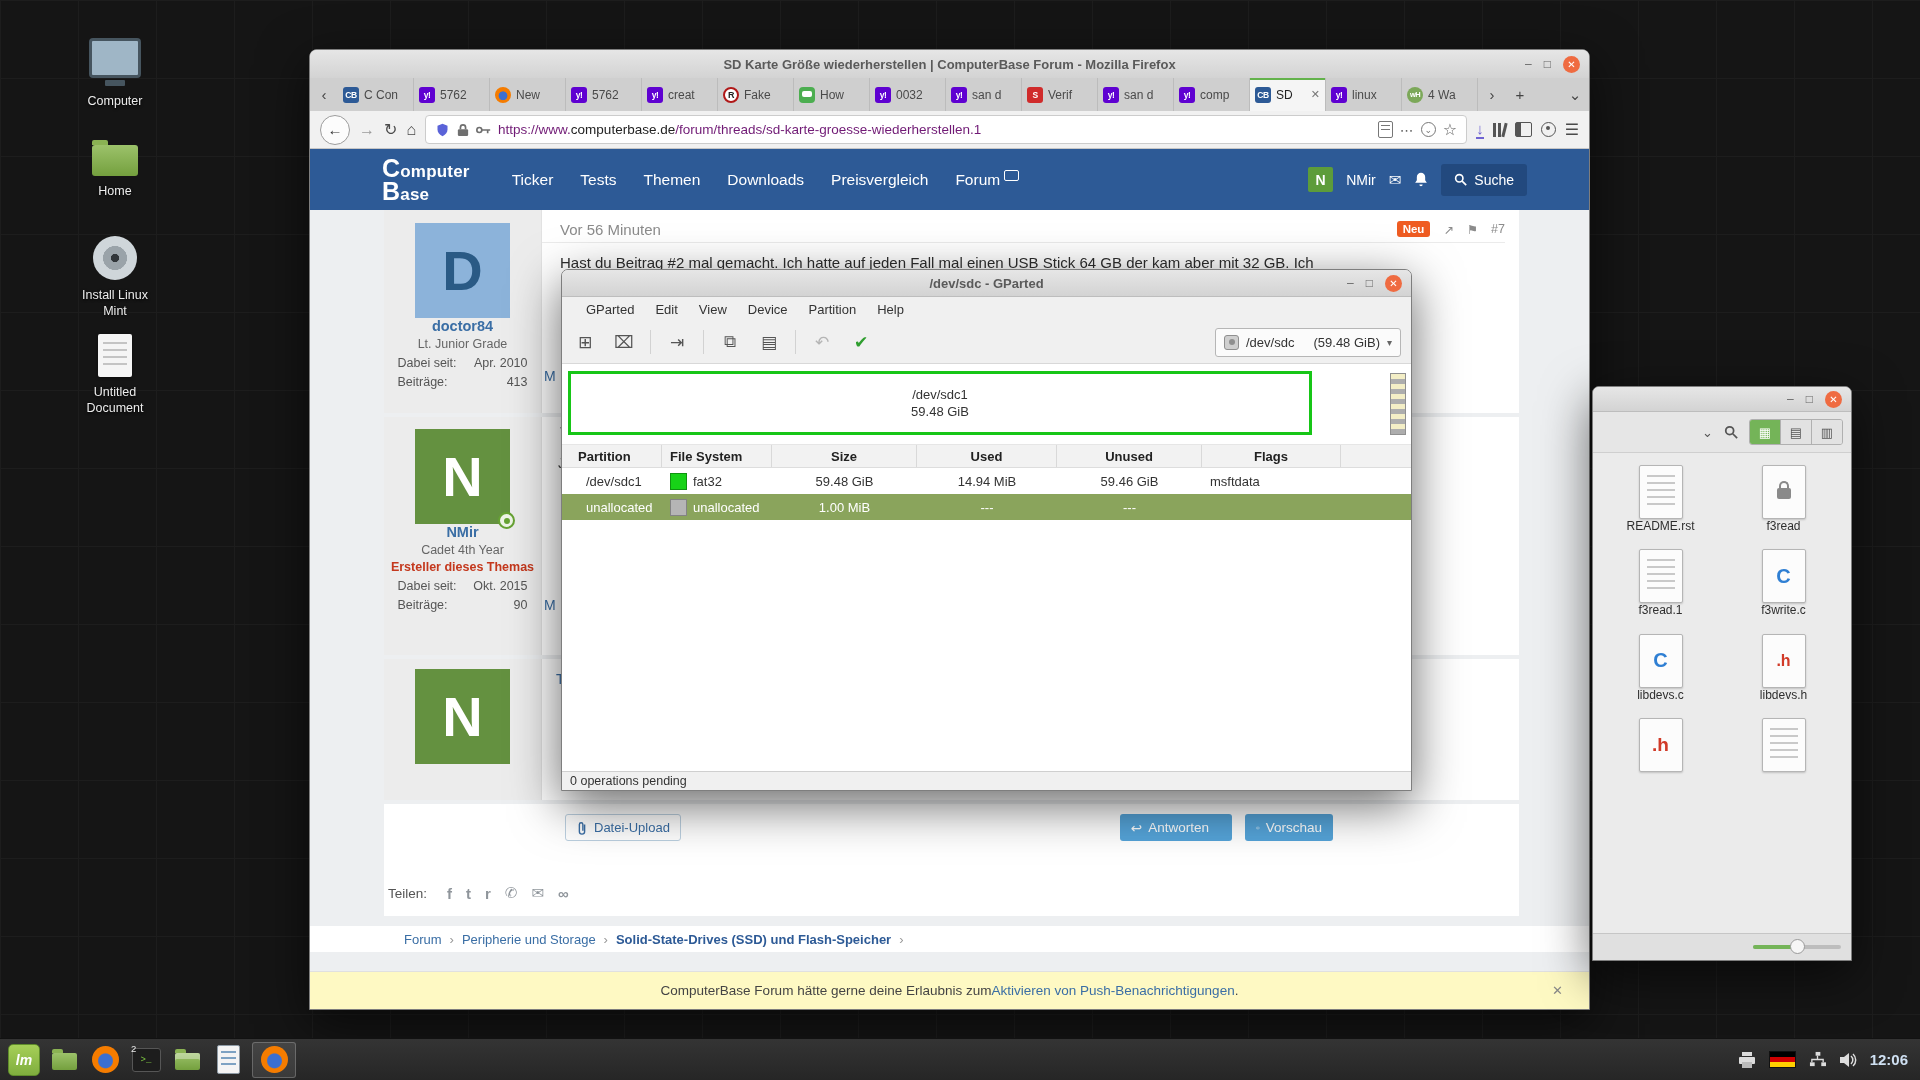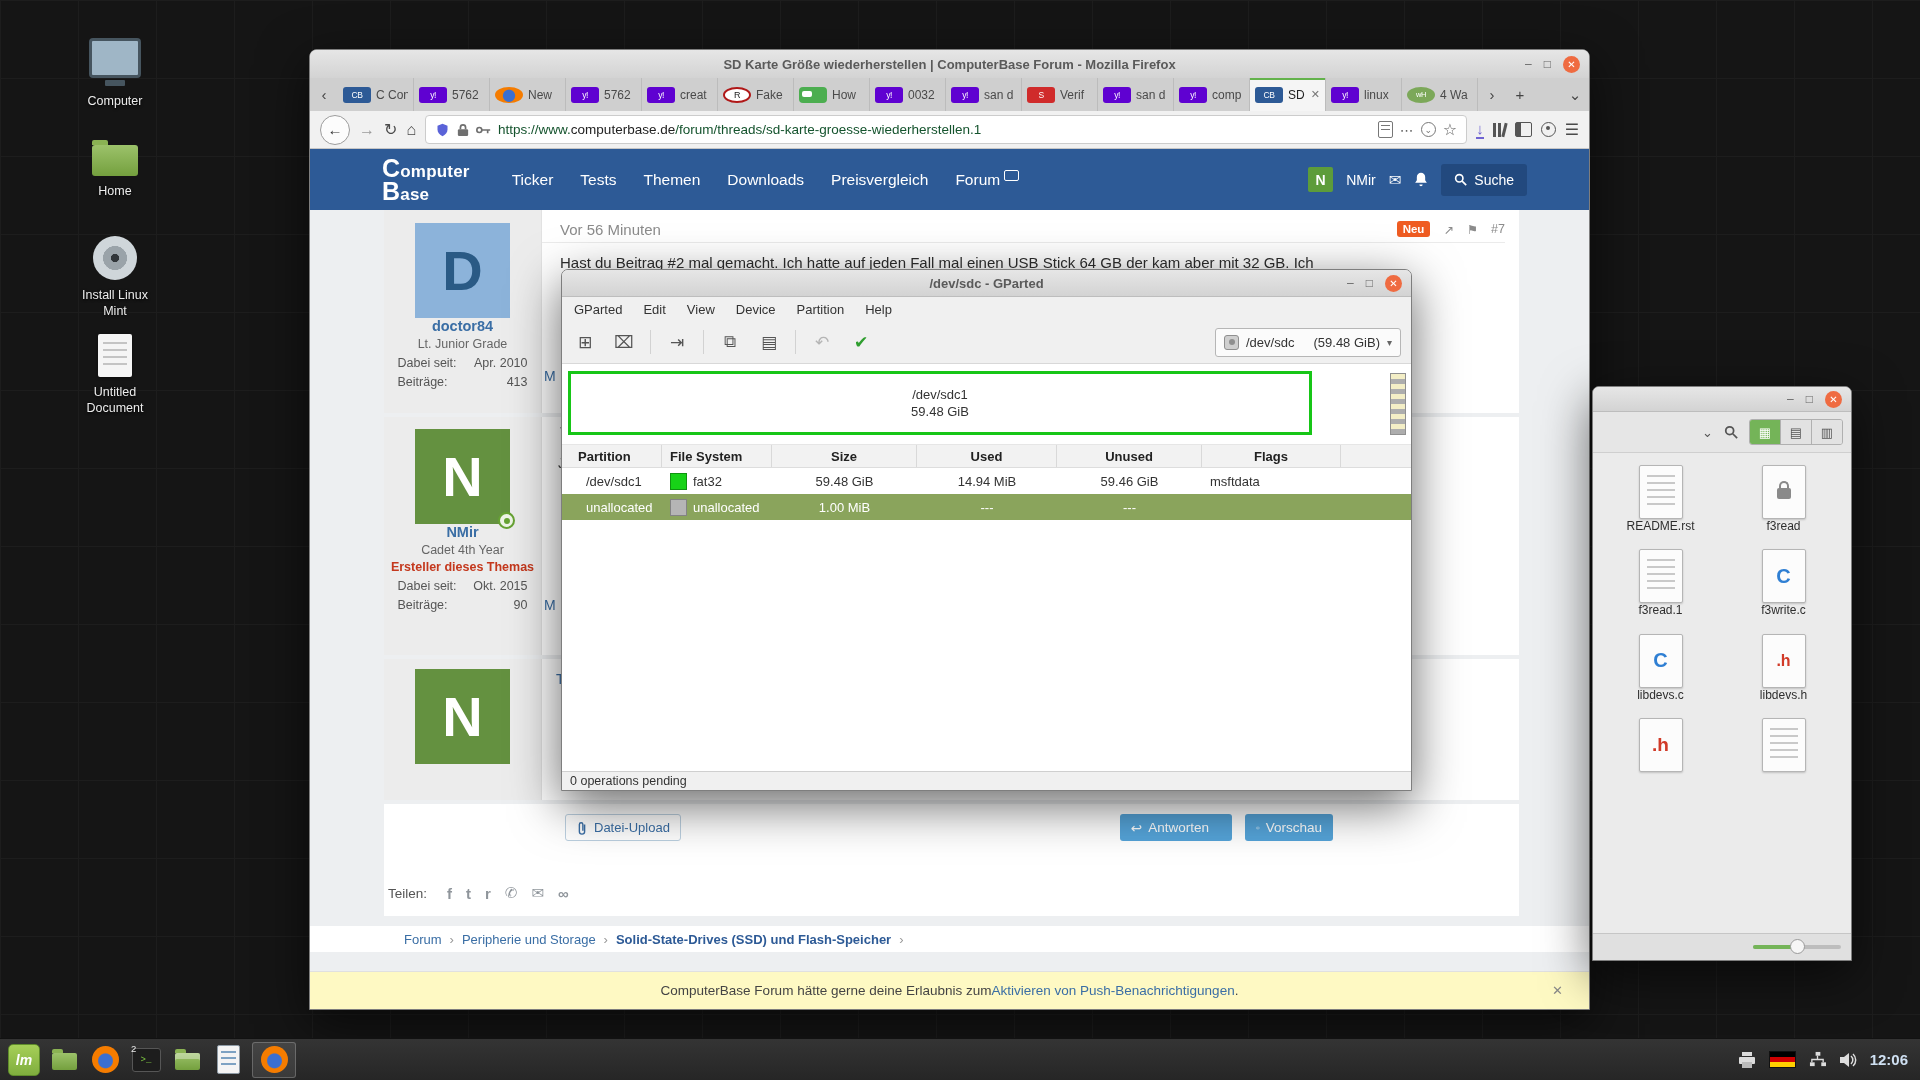--- a/index.html
+++ b/index.html
@@ -31,35 +31,35 @@
   
   #firefox{left:309px;top:49px;width:1281px;height:961px;background:#d4d4d4;border-radius:8px 8px 0 0}
   #fftitle{height:28px}
   #tabbar{position:absolute;top:28px;left:0;right:0;height:33px;background:#cfcfcf;display:flex;align-items:stretch;border-bottom:1px solid #b5b5b5}
   .tscroll{width:28px;display:flex;align-items:center;justify-content:center;font-size:15px;color:#444}
   .tab{width:76px;min-width:76px;box-sizing:border-box;display:flex;align-items:center;gap:5px;padding:0 5px;border-right:1px solid #bcbcbc;font-size:12px;color:#3e3e3e;overflow:hidden;position:relative}
   .tab .tlab{white-space:nowrap;overflow:hidden;flex:1;color:#4a4a4a}
   .tab.active{background:#f5f5f5;box-shadow:inset 0 2px 0 #63b24b}
   .tab.active .tlab{color:#222}
   .tclose{font-size:11px;color:#777}
-  .fav{width:28px;height:16px;min-width:16px;border-radius:3px;color:#fff;font-size:8.5px;font-weight:400;display:flex;align-items:center;justify-content:center;letter-spacing:-.5px}
+  .fav{width:16px;height:16px;min-width:16px;border-radius:3px;color:#fff;font-size:8.5px;font-weight:700;display:flex;align-items:center;justify-content:center;letter-spacing:-.5px}
   .fav-cb{background:#2d5a96}
   .fav-yh{background:#5f01d1}
   .fav-s{background:#d02b2b}
   .fav-wh{background:#7ca859;border-radius:50%;font-size:7.5px}
   .fav-ff{border-radius:50%;background:radial-gradient(circle at 50% 55%,#3b6fd1 0 34%,#f57c00 40% 100%)}
   .fav-fake{background:#fff;border:2px solid #b01818;border-radius:50%;color:#222;box-sizing:border-box;font-size:9px}
   .fav-chat{background:#4cae50;border-radius:4px;position:relative}
   .fav-chat::before{content:"";position:absolute;left:3px;top:4px;width:10px;height:6px;background:#fff;border-radius:2px}
   #navbar{position:absolute;top:61px;height:38px;left:0;right:0;background:#f1f1f1;display:flex;align-items:center;padding:0 10px;gap:9px;border-bottom:1px solid #c6c6c6;box-sizing:border-box}
   .navg{font-size:16px;color:#4a4a4a}
   .backcirc{width:28px;height:28px;min-width:28px;border:1px solid #9c9c9c;border-radius:50%;display:flex;align-items:center;justify-content:center;background:#fcfcfc;font-size:15px;color:#333}
   .urlbar{flex:1;height:27px;background:#fff;border:1px solid #ccc;border-radius:4px;display:flex;align-items:center;padding:0 9px;gap:7px;overflow:hidden}
   .urltext{flex:1;overflow:hidden;white-space:nowrap;font-size:13.5px}
-  .u-dim{color:#14532d}.u-dom{color:#222}
+  .u-dim{color:#701a75}.u-dom{color:#222}
   .rdr{width:13px;height:15px;border:1.5px solid #777;border-radius:2px;position:relative}
   .rdr::before{content:"";position:absolute;left:2px;right:2px;top:3px;height:7px;background:repeating-linear-gradient(#777 0 1.5px,transparent 1.5px 4px)}
   .pocketc{width:15px;height:15px;border:1.5px solid #777;border-radius:50%;display:flex;align-items:center;justify-content:center;font-size:9px;color:#777;box-sizing:border-box}
   .libico{display:flex;gap:2px;align-items:flex-end}
   .libico i{display:block;width:3px;height:14px;background:#555}
   .libico i:last-child{transform:rotate(14deg)}
   .sbico{width:15px;height:13px;border:1.5px solid #555;border-radius:2px;position:relative}
   .sbico::before{content:"";position:absolute;left:0;top:0;bottom:0;width:5px;background:#555}
   .profico{width:15px;height:15px;border:1.5px solid #555;border-radius:50%;position:relative;box-sizing:border-box}
   .profico::before{content:"";position:absolute;left:4px;top:2.5px;width:4px;height:4px;border-radius:50%;background:#555}
@@ -104,21 +104,21 @@
   .crumb{color:#3a6ea5}
   .crumb.last{color:#2d5a96;font-weight:700}
   .csep{color:#999}
   #pushbar{position:absolute;left:0;right:0;bottom:0;height:37px;background:#fef9c3;border-top:1px solid #e0e0e0;display:flex;align-items:center;justify-content:center;font-size:13.5px;color:#444}
   #pushbar .plink{color:#3a6ea5}
   .pushclose{position:absolute;right:26px;color:#888;font-size:13px}
 
   
   #gparted{left:561px;top:269px;width:851px;height:522px;background:#f2f2f2;display:flex;flex-direction:column}
   #gptitle{height:26px;min-height:26px}
-  #gpmenu{height:24px;min-height:24px;display:flex;align-items:center;gap:21px;padding-left:12px;font-size:13px;color:#333;background:#f0f0f0}
+  #gpmenu{height:24px;min-height:24px;display:flex;align-items:center;gap:21px;padding-left:24px;font-size:13px;color:#333;background:#f0f0f0}
   #gptools{height:42px;min-height:42px;display:flex;align-items:center;padding:0 10px;gap:13px;background:#f0f0f0;border-bottom:1px solid #d8d8d8}
   .gpico{font-size:17px;color:#555;width:26px;text-align:center}
   .gpico.disabled{color:#b5b5b5}
   .gpico.apply{color:#2f9e2f;font-weight:700}
   .vsep{width:1px;height:24px;background:#d2d2d2}
   .devbox{margin-left:auto;width:186px;height:29px;background:#fbfbfb;border:1px solid #b6b6b6;border-radius:3px;display:flex;align-items:center;gap:7px;padding:0 8px;box-sizing:border-box;font-size:13px;color:#333}
   .diskico{width:15px;height:15px;border-radius:3px;background:#cfcfcf;border:1px solid #8f8f8f;position:relative;box-sizing:border-box}
   .diskico::before{content:"";position:absolute;left:50%;top:50%;width:6px;height:6px;transform:translate(-50%,-50%);border-radius:50%;background:#8f8f8f}
   #gpvisual{height:80px;min-height:80px;background:#fff;position:relative;border-bottom:1px solid #e6e6e6}
   .greenbox{position:absolute;left:6px;top:7px;width:744px;height:64px;border:3px solid #17c617;box-sizing:border-box;display:flex;flex-direction:column;align-items:center;justify-content:center;font-size:13px;color:#333;line-height:17px}

